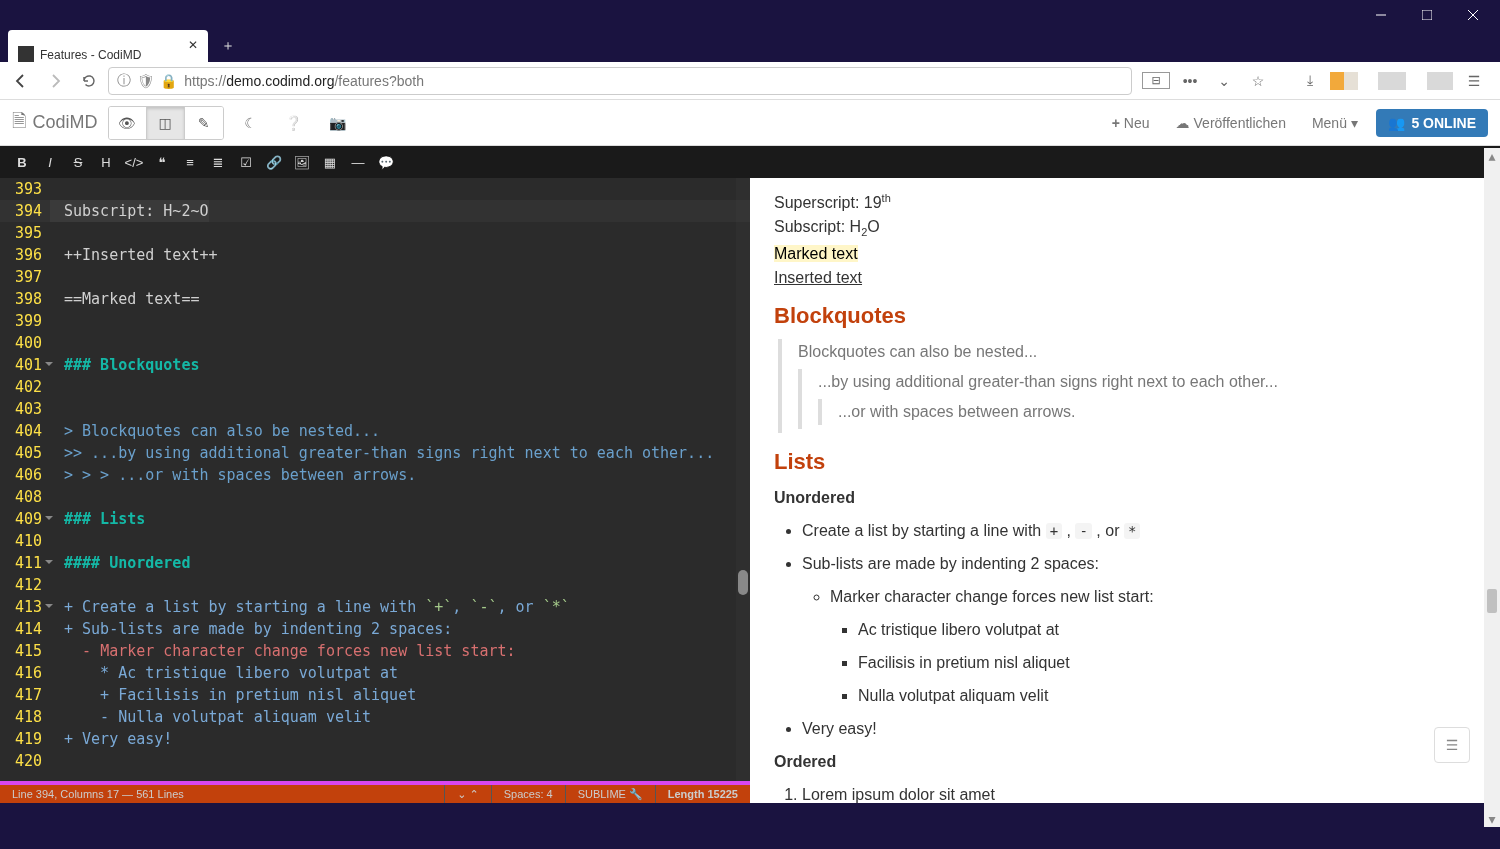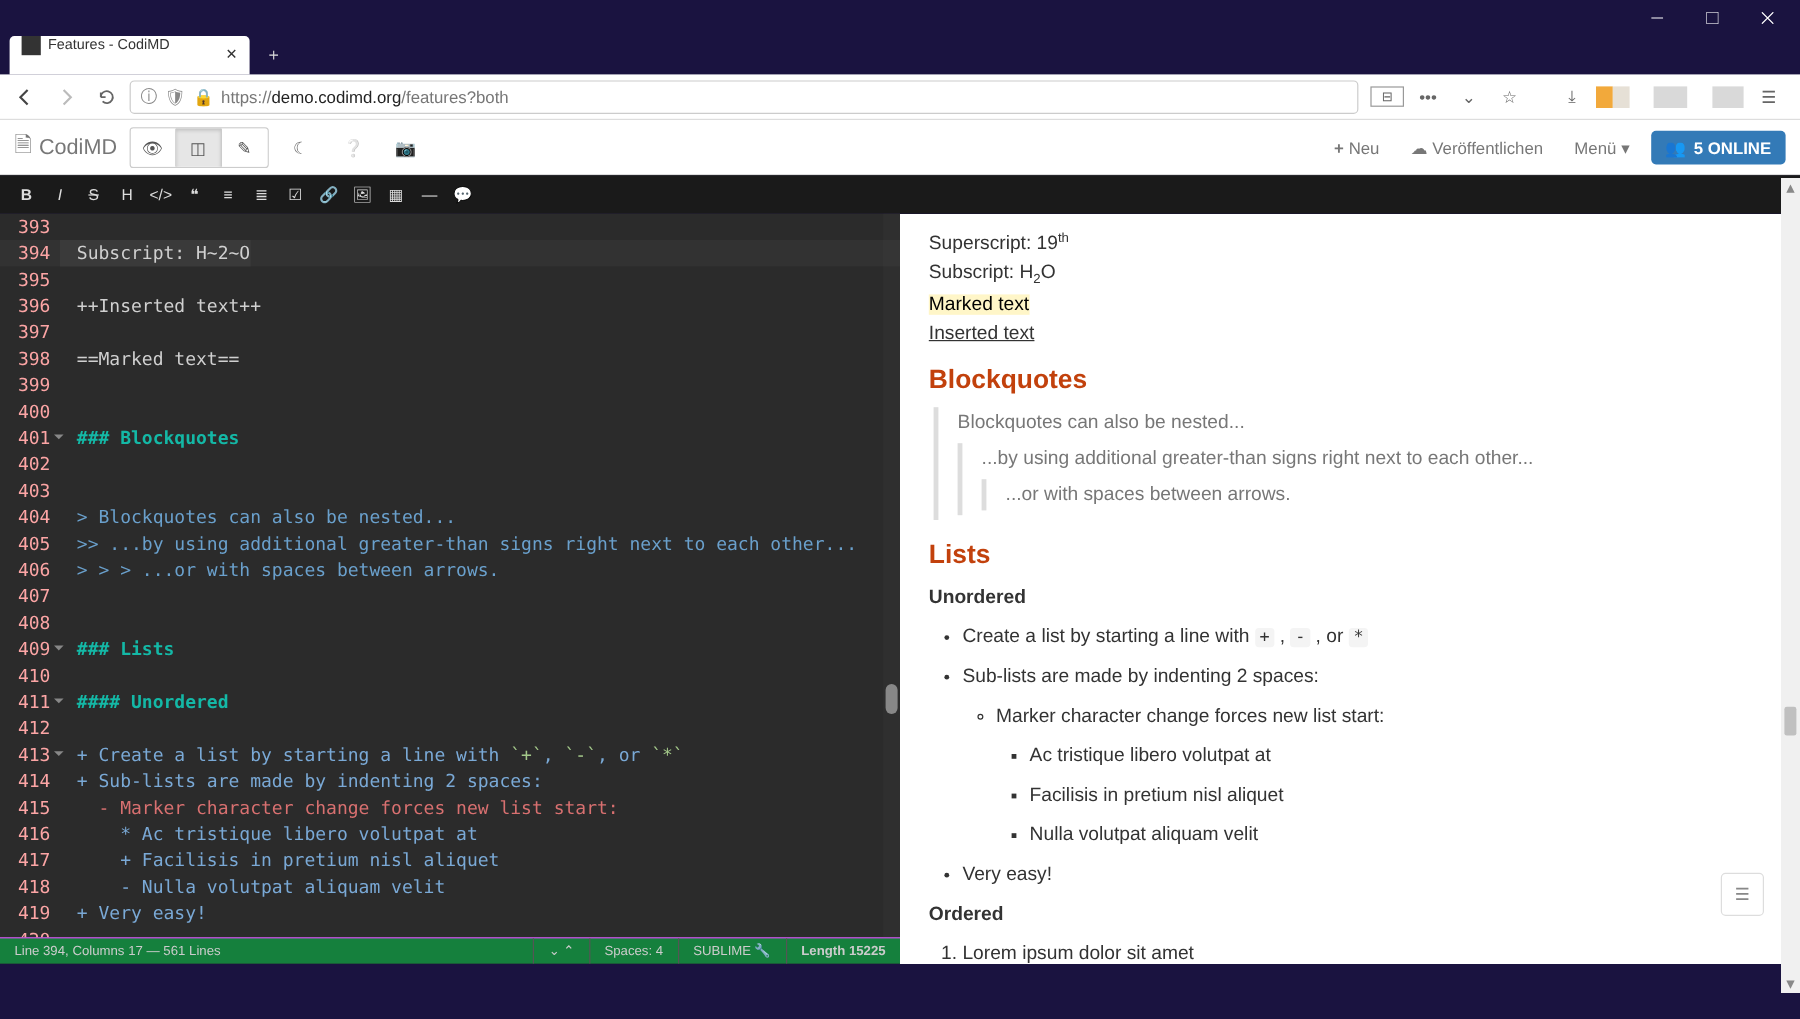--- a/index.html
+++ b/index.html
@@ -1,21 +1,21 @@
 <!DOCTYPE html>
 <html><head>
 <meta charset="utf-8">
 <style>
 * { margin: 0; padding: 0; box-sizing: border-box; }
 body { font-family: -apple-system, "Segoe UI", Arial, sans-serif; font-size: 14px; background: #1a1340; width: 1500px; height: 849px; overflow: hidden; position: relative; }
 .titlebar { height: 30px; background: #1a1340; display: flex; align-items: center; justify-content: flex-end; padding: 0 4px; }
 .winbtn { width: 46px; height: 30px; display: flex; align-items: center; justify-content: center; color: #fff; }
 .winbtn svg { width: 10px; height: 10px; }
 .tabbar { height: 32px; background: #1a1340; display: flex; align-items: flex-end; padding-left: 8px; }
-.tab { height: 32px; background: #fff; border-radius: 4px 4px 0 0; display: flex; align-items: flex-start; padding: 0 10px; min-width: 200px; color: #333; font-size: 12px; gap: 6px; position: relative; }
+.tab { height: 32px; background: #fff; border-radius: 4px 4px 0 0; display: flex; align-items: flex-end; padding: 0 10px; min-width: 200px; color: #333; font-size: 12px; gap: 6px; position: relative; }
 .tab .favicon { width: 16px; height: 16px; background: #333; }
 .tab .close { position: absolute; right: 8px; top: 8px; width: 14px; height: 14px; display: flex; align-items: center; justify-content: center; }
 .newtab { width: 28px; height: 28px; display: flex; align-items: center; justify-content: center; color: #ddd; margin-left: 6px; margin-bottom: 2px; }
 .addrbar { height: 38px; background: #fff; border-bottom: 1px solid #ddd; display: flex; align-items: center; padding: 0 6px; gap: 4px; }
 .nav-ico { width: 30px; height: 30px; display: flex; align-items: center; justify-content: center; color: #666; }
 .nav-ico.disabled { color: #bbb; }
 .urlbox { flex: 1; height: 28px; border: 1px solid #ccc; border-radius: 4px; display: flex; align-items: center; padding: 0 8px; gap: 6px; }
 .urlbox .lock { color: #3a9a3a; }
 .urlbox .url { color: #777; font-size: 14px; }
 .urlbox .url .domain { color: #222; }
@@ -33,31 +33,31 @@
 .app-ico { width: 34px; display: flex; justify-content: center; color: #777; }
 .appbar .spacer { flex: 1; }
 .linkbtn { color: #777; font-size: 14px; display: flex; align-items: center; gap: 4px; padding: 0 8px; }
 .onlinebtn { background: #337ab7; color: #fff; border-radius: 4px; padding: 6px 12px; font-weight: bold; display: flex; align-items: center; gap: 6px; font-size: 14px; }
 .fmt-toolbar { height: 32px; background: #1a1a1a; display: flex; align-items: center; padding: 0 8px; gap: 0; }
 .fmt-btn { width: 28px; height: 28px; display: flex; align-items: center; justify-content: center; color: #ddd; font-size: 13px; }
 .main { display: flex; height: 625px; }
 .editor-pane { width: 50%; background: #2b2b2b; display: flex; flex-direction: column; position: relative; }
 .code-area { flex: 1; overflow: hidden; position: relative; font-family: Consolas, Menlo, monospace; font-size: 15px; line-height: 22px; }
 .code-line { display: flex; }
-.gutter { width: 50px; text-align: right; padding-right: 8px; color: #fca5a5; flex-shrink: 0; position: relative; }
+.gutter { width: 50px; text-align: right; padding-right: 8px; color: #fde047; flex-shrink: 0; position: relative; }
 .gutter.fold::after { content: ''; position: absolute; right: -3px; top: 8px; border: 4px solid transparent; border-top-color: #888; }
 .code-text { padding-left: 14px; color: #d0d0d0; white-space: pre; }
 .code-line.current .code-text { background: #3a3a3a; }
 .code-line.current { background: #323232; }
 .tok-h { color: #14b8a6; font-weight: bold; }
 .tok-q { color: #6aa0cc; }
 .tok-li { color: #7aa9d6; }
 .tok-li2 { color: #d87070; }
 .tok-str { color: #a4c98a; }
-.status-bar { height: 22px; background: #15803d; color: #ccc; font-size: 11px; display: flex; align-items: center; border-top: 1px solid #d946ef; }
+.status-bar { height: 22px; background: #c2410c; color: #ccc; font-size: 11px; display: flex; align-items: center; border-top: 4px solid #d946ef; }
 .status-bar .sb-l { padding: 0 12px; }
 .status-bar .spacer { flex: 1; }
 .status-bar .sb-seg { padding: 0 12px; border-left: 1px solid #555; height: 100%; display: flex; align-items: center; }
 .preview-pane { width: 50%; background: #fff; overflow-y: auto; padding: 8px 24px 24px 24px; color: #333; position: relative; }
 .preview-pane h3 { font-size: 22px; font-weight: bold; margin: 16px 0 10px; color: #c2410c; }
 .preview-pane h4 { font-size: 16px; font-weight: bold; margin: 14px 0 8px; color: #333; }
 .preview-pane p { margin: 6px 0; font-size: 16px; }
 .preview-pane .sup { font-size: 11px; vertical-align: super; }
 .preview-pane .sub { font-size: 11px; vertical-align: sub; }
 .preview-pane ins { text-decoration: underline; }
@@ -247,24 +247,20 @@
           <div class="gutter">404</div>
           <div class="code-text"><span class="tok-q">&gt; Blockquotes can also be nested...</span></div>
         </div>
         <div class="code-line">
           <div class="gutter">405</div>
           <div class="code-text"><span class="tok-q">&gt;&gt; ...by using additional greater-than signs right next to each other...</span></div>
         </div>
         <div class="code-line">
           <div class="gutter">406</div>
           <div class="code-text"><span class="tok-q">&gt; &gt; &gt; ...or with spaces between arrows.</span></div>
-        </div>
-        <div class="code-line">
-          <div class="gutter">407</div>
-          <div class="code-text"><span> </span></div>
         </div>
         <div class="code-line">
           <div class="gutter">408</div>
           <div class="code-text"><span> </span></div>
         </div>
         <div class="code-line">
           <div class="gutter fold">409</div>
           <div class="code-text"><span class="tok-h">### Lists</span></div>
         </div>
         <div class="code-line">

